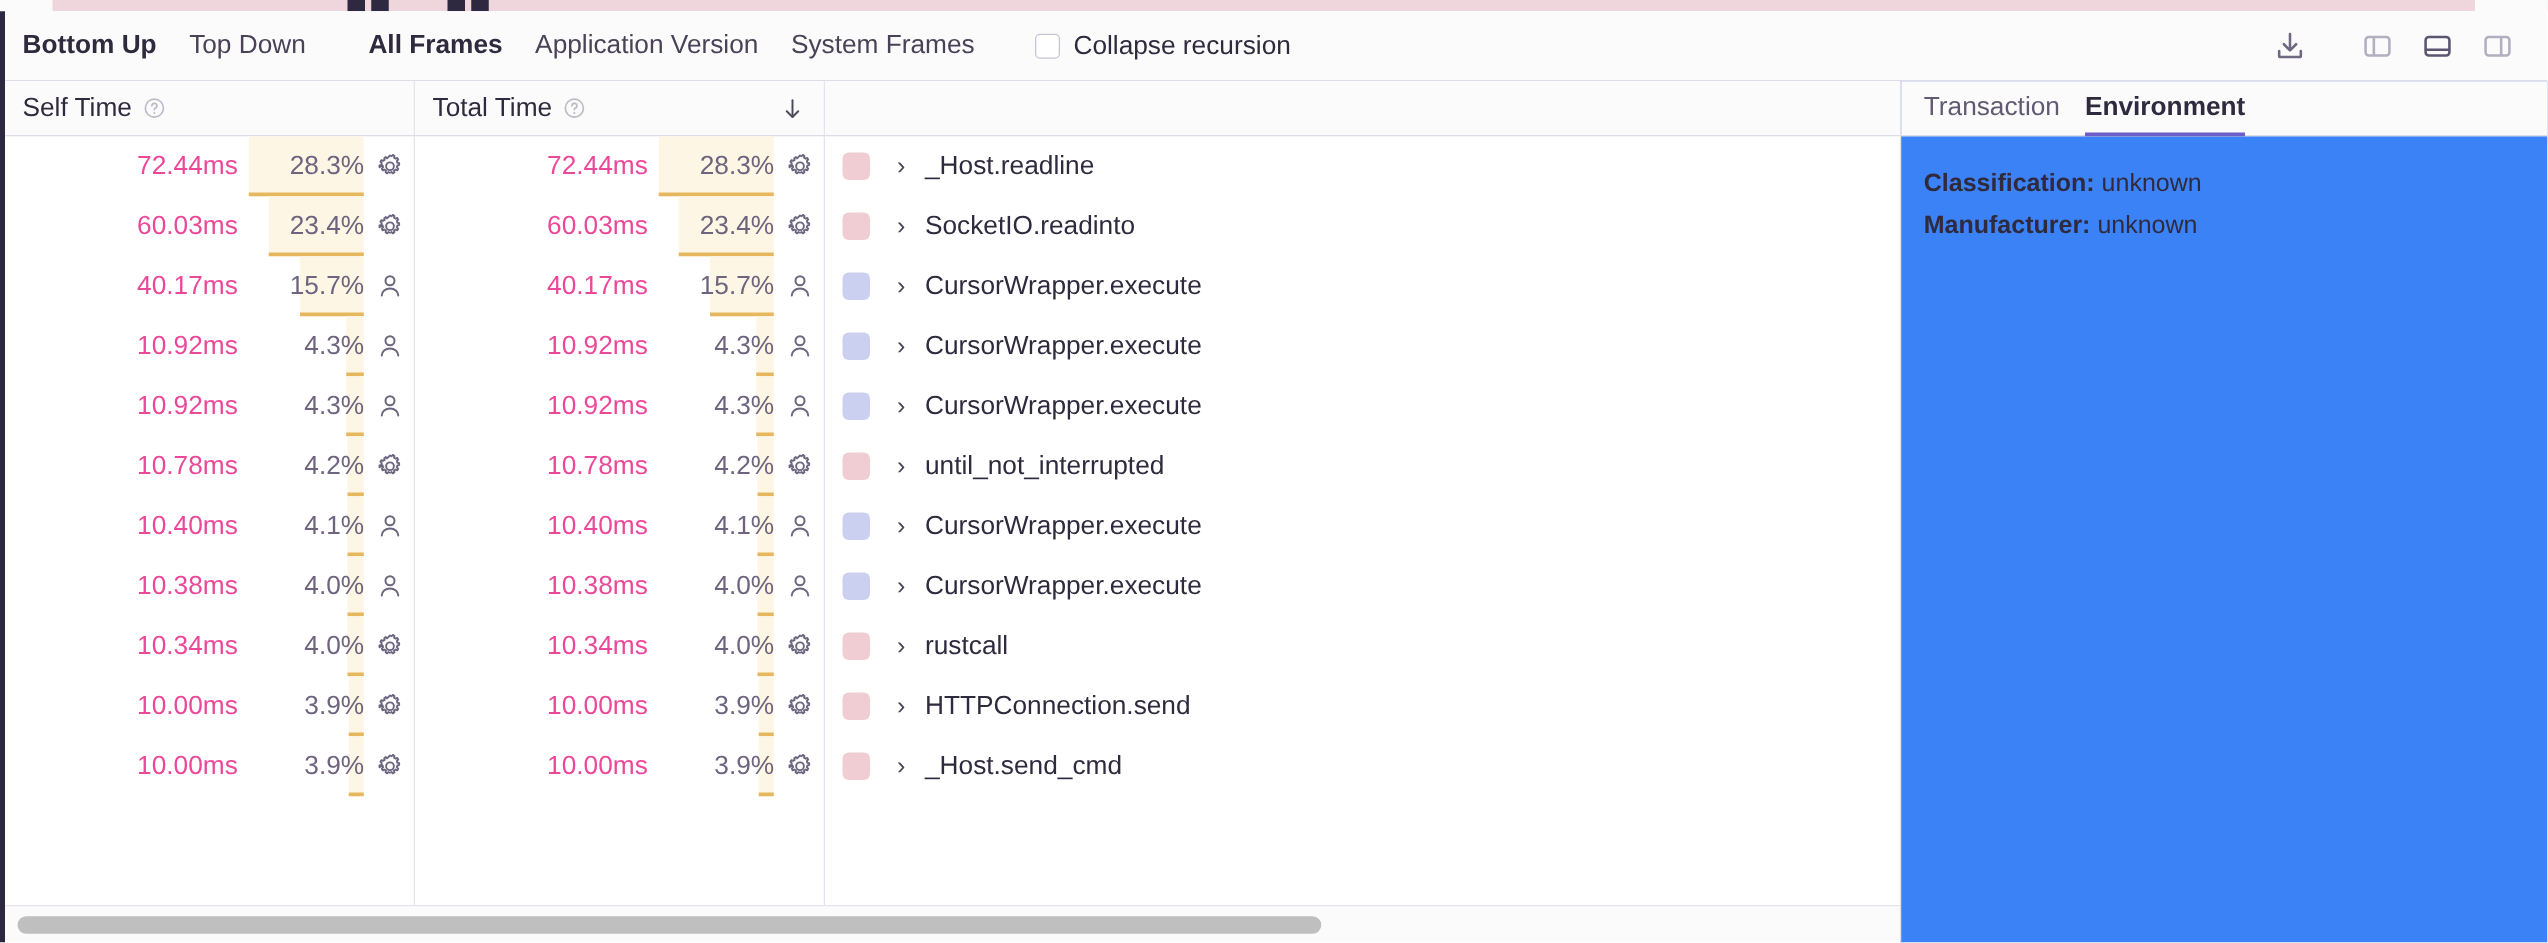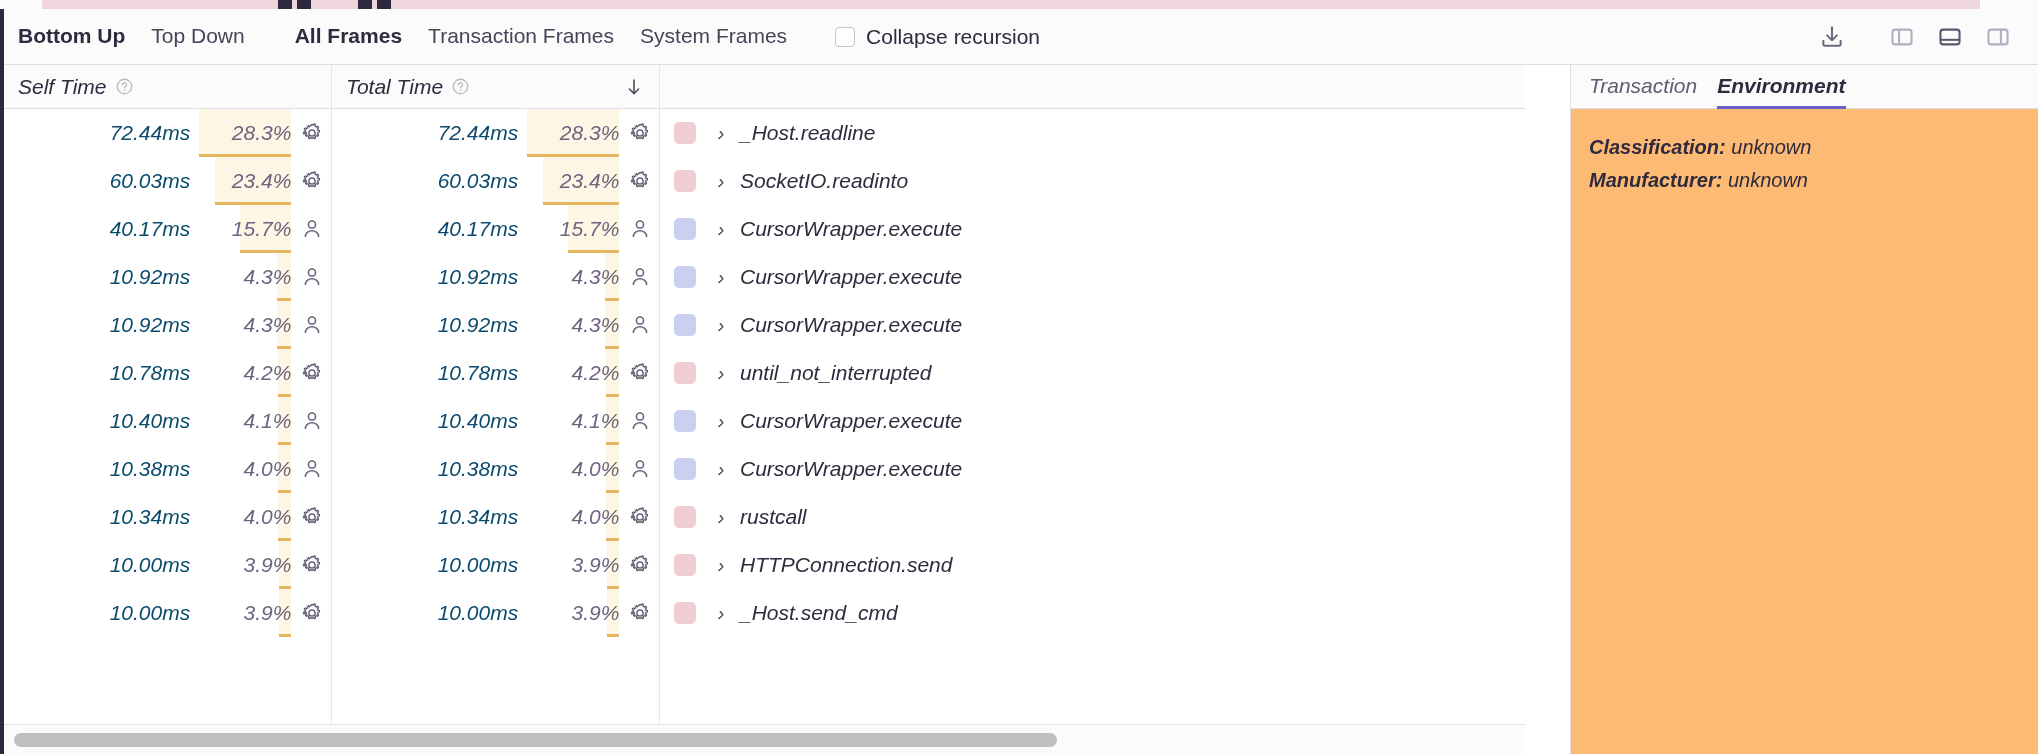--- a/index.html
+++ b/index.html
@@ -112,29 +112,28 @@
   }
   .icon-btn svg { display: block; }
   .layout-icons { display: flex; align-items: center; gap: 4px; margin-left: 26px; }
 
   
   .body-area {
     position: absolute;
     top: 65px; left: 4px;
     width: 2034px; height: 689px;
     background: #ffffff;
-    font-style: italic;
   }
 
   
   .detail-panel {
     position: absolute;
     top: 0; right: 0;
-    width: 468px; height: 689px;
-    background: #fdba74;
+    width: 518px; height: 689px;
+    background: #3b82f6;
     border-left: 1px solid #dfdce6;
   }
   .detail-tabs {
     height: 44px;
     background: #fbfbfc;
     border-bottom: 1px solid #dfdce6;
     display: flex;
     align-items: center;
     padding-left: 18px;
     gap: 20px;
@@ -216,21 +215,21 @@
     height: 48px;
     display: flex;
     align-items: center;
   }
 
   
   .num {
     width: 188px;
     text-align: right;
     font-size: 21px;
-    color: #0c4a6e;
+    color: #ec4899;
     padding-right: 0px;
     white-space: nowrap;
   }
   .pct-wrap {
     position: relative;
     width: 92px;
     height: 48px;
     display: flex;
     align-items: center;
     justify-content: flex-end;
@@ -330,21 +329,21 @@
     <div class="tb-tab">
       <span>Top Down</span>
     </div>
 
     <div class="tb-group-gap"></div>
 
     <div class="tb-tab active">
       <span>All Frames</span>
     </div>
     <div class="tb-tab">
-      <span>Transaction Frames</span>
+      <span>Application Version</span>
     </div>
     <div class="tb-tab">
       <span>System Frames</span>
     </div>
 
     <div class="collapse-wrap">
       <span class="checkbox"></span>
       <span class="collapse-label">Collapse recursion</span>
     </div>
 

